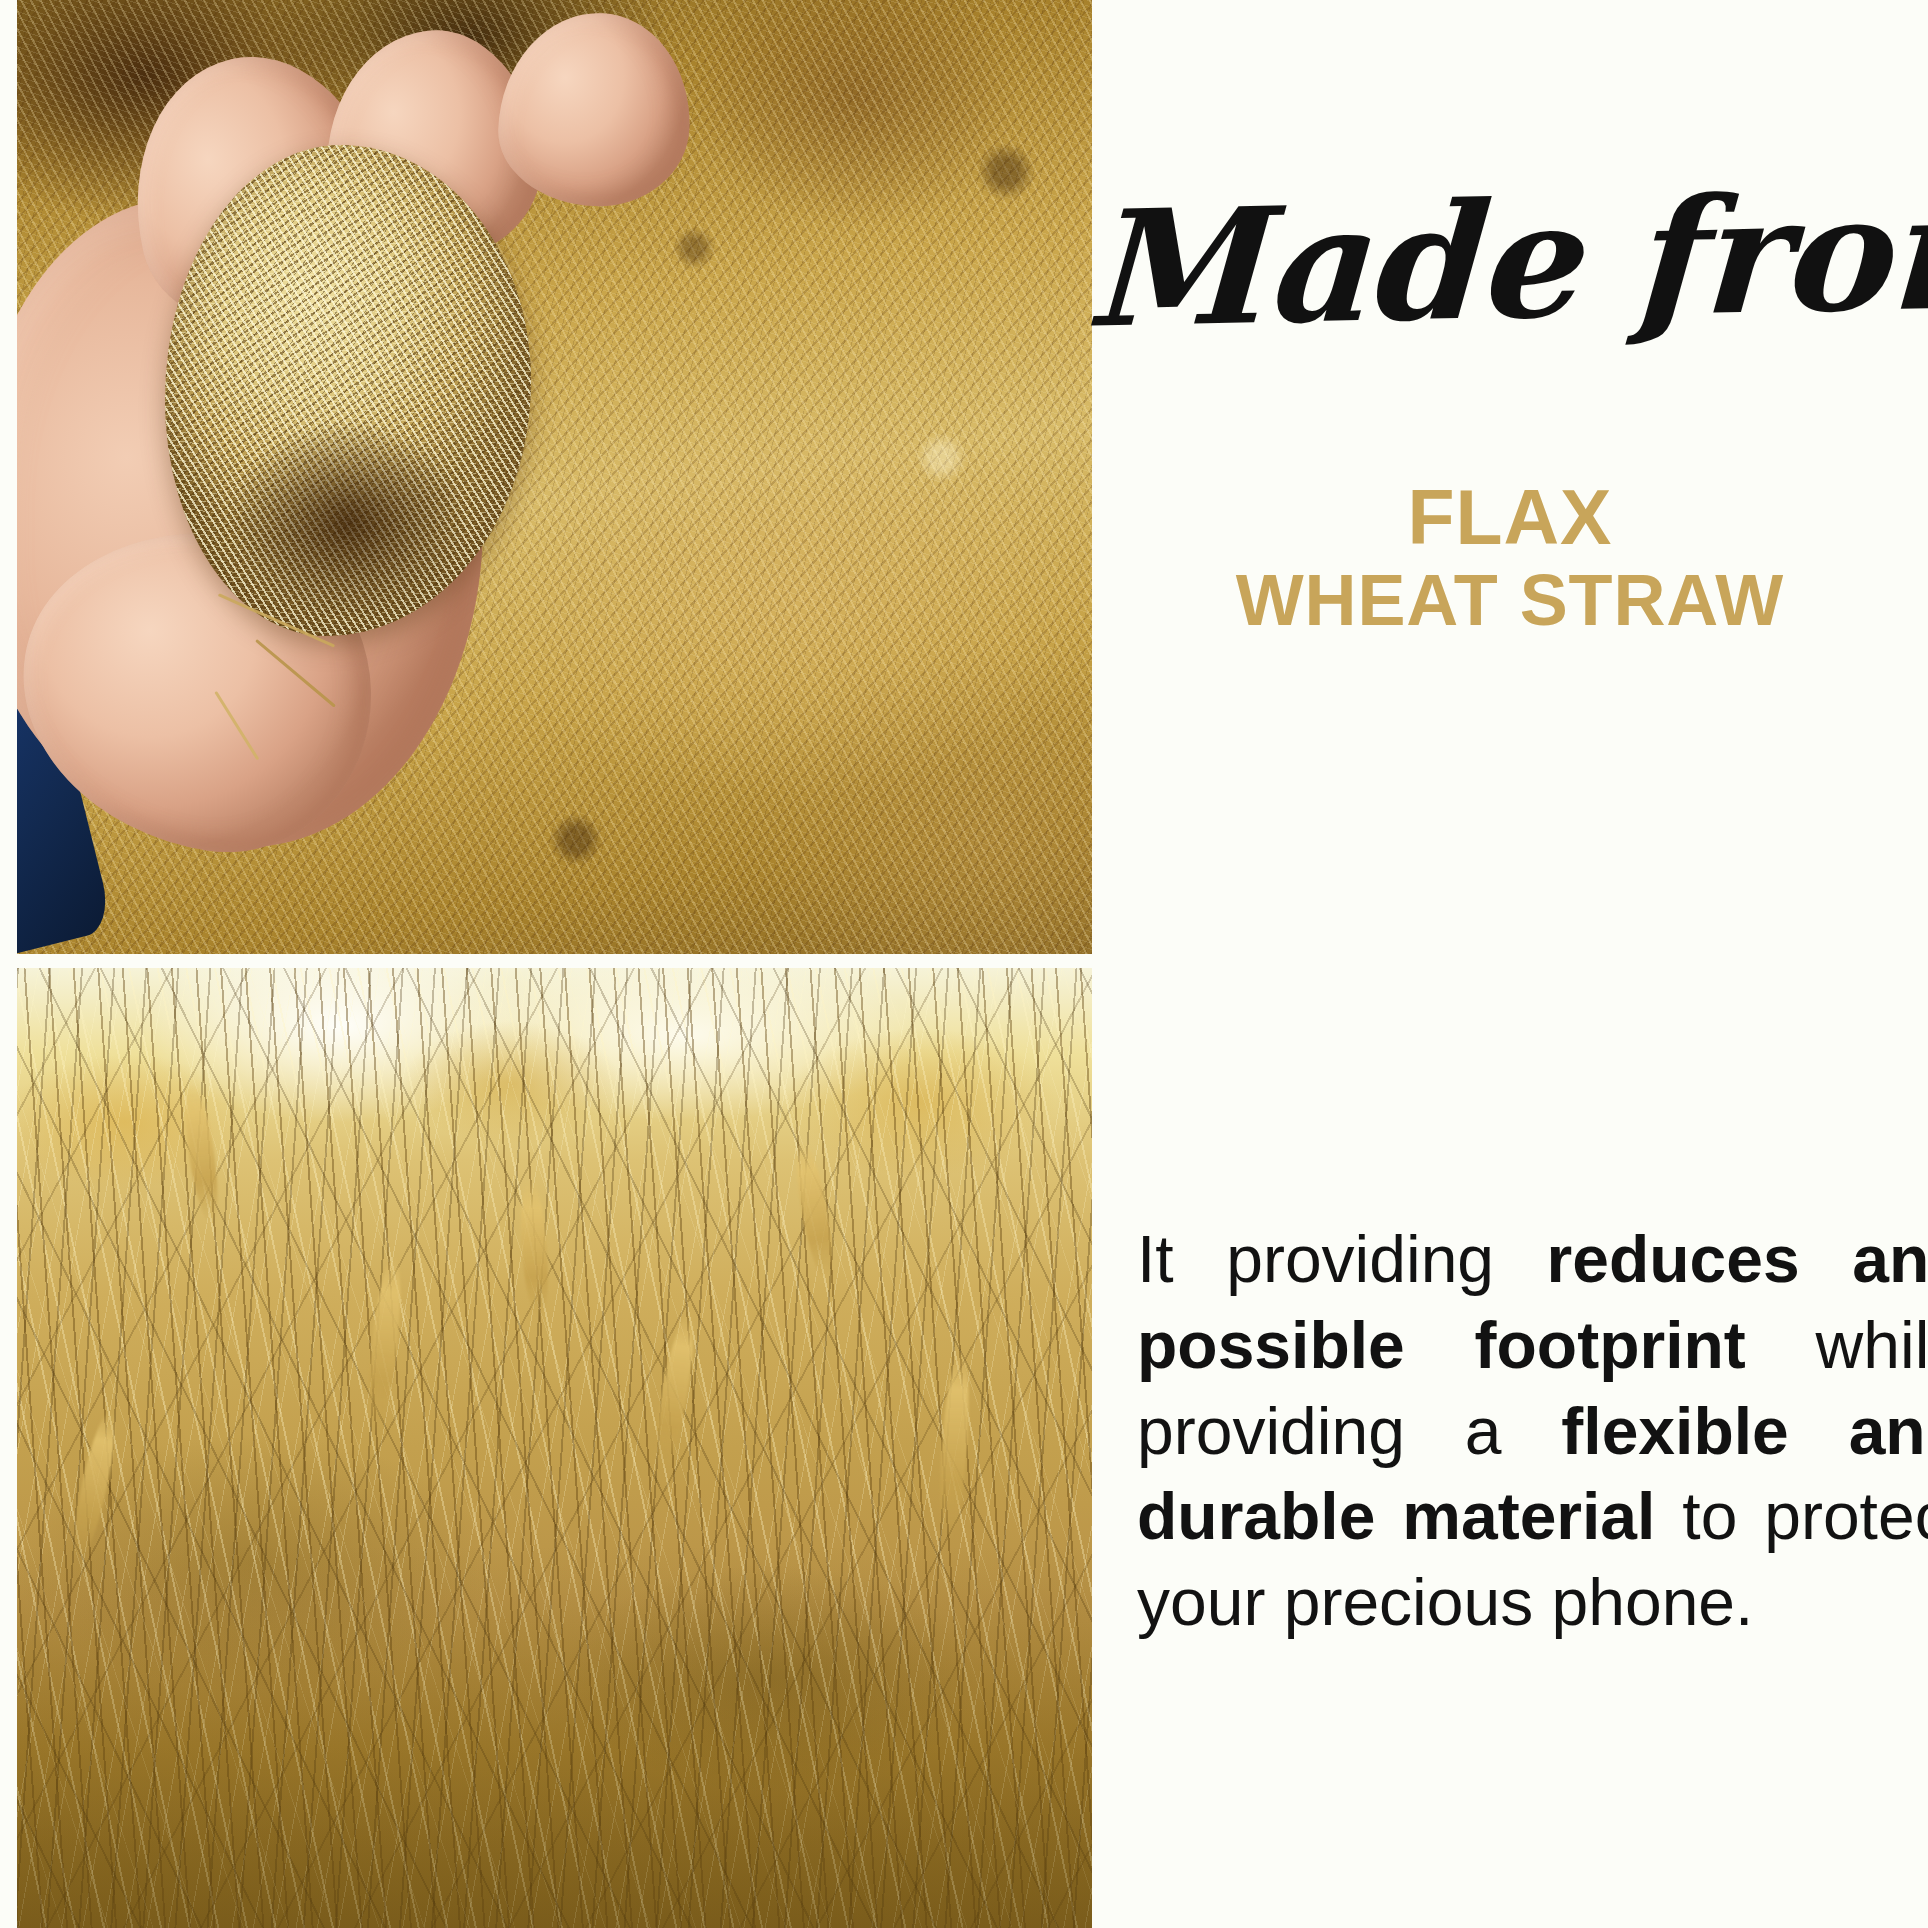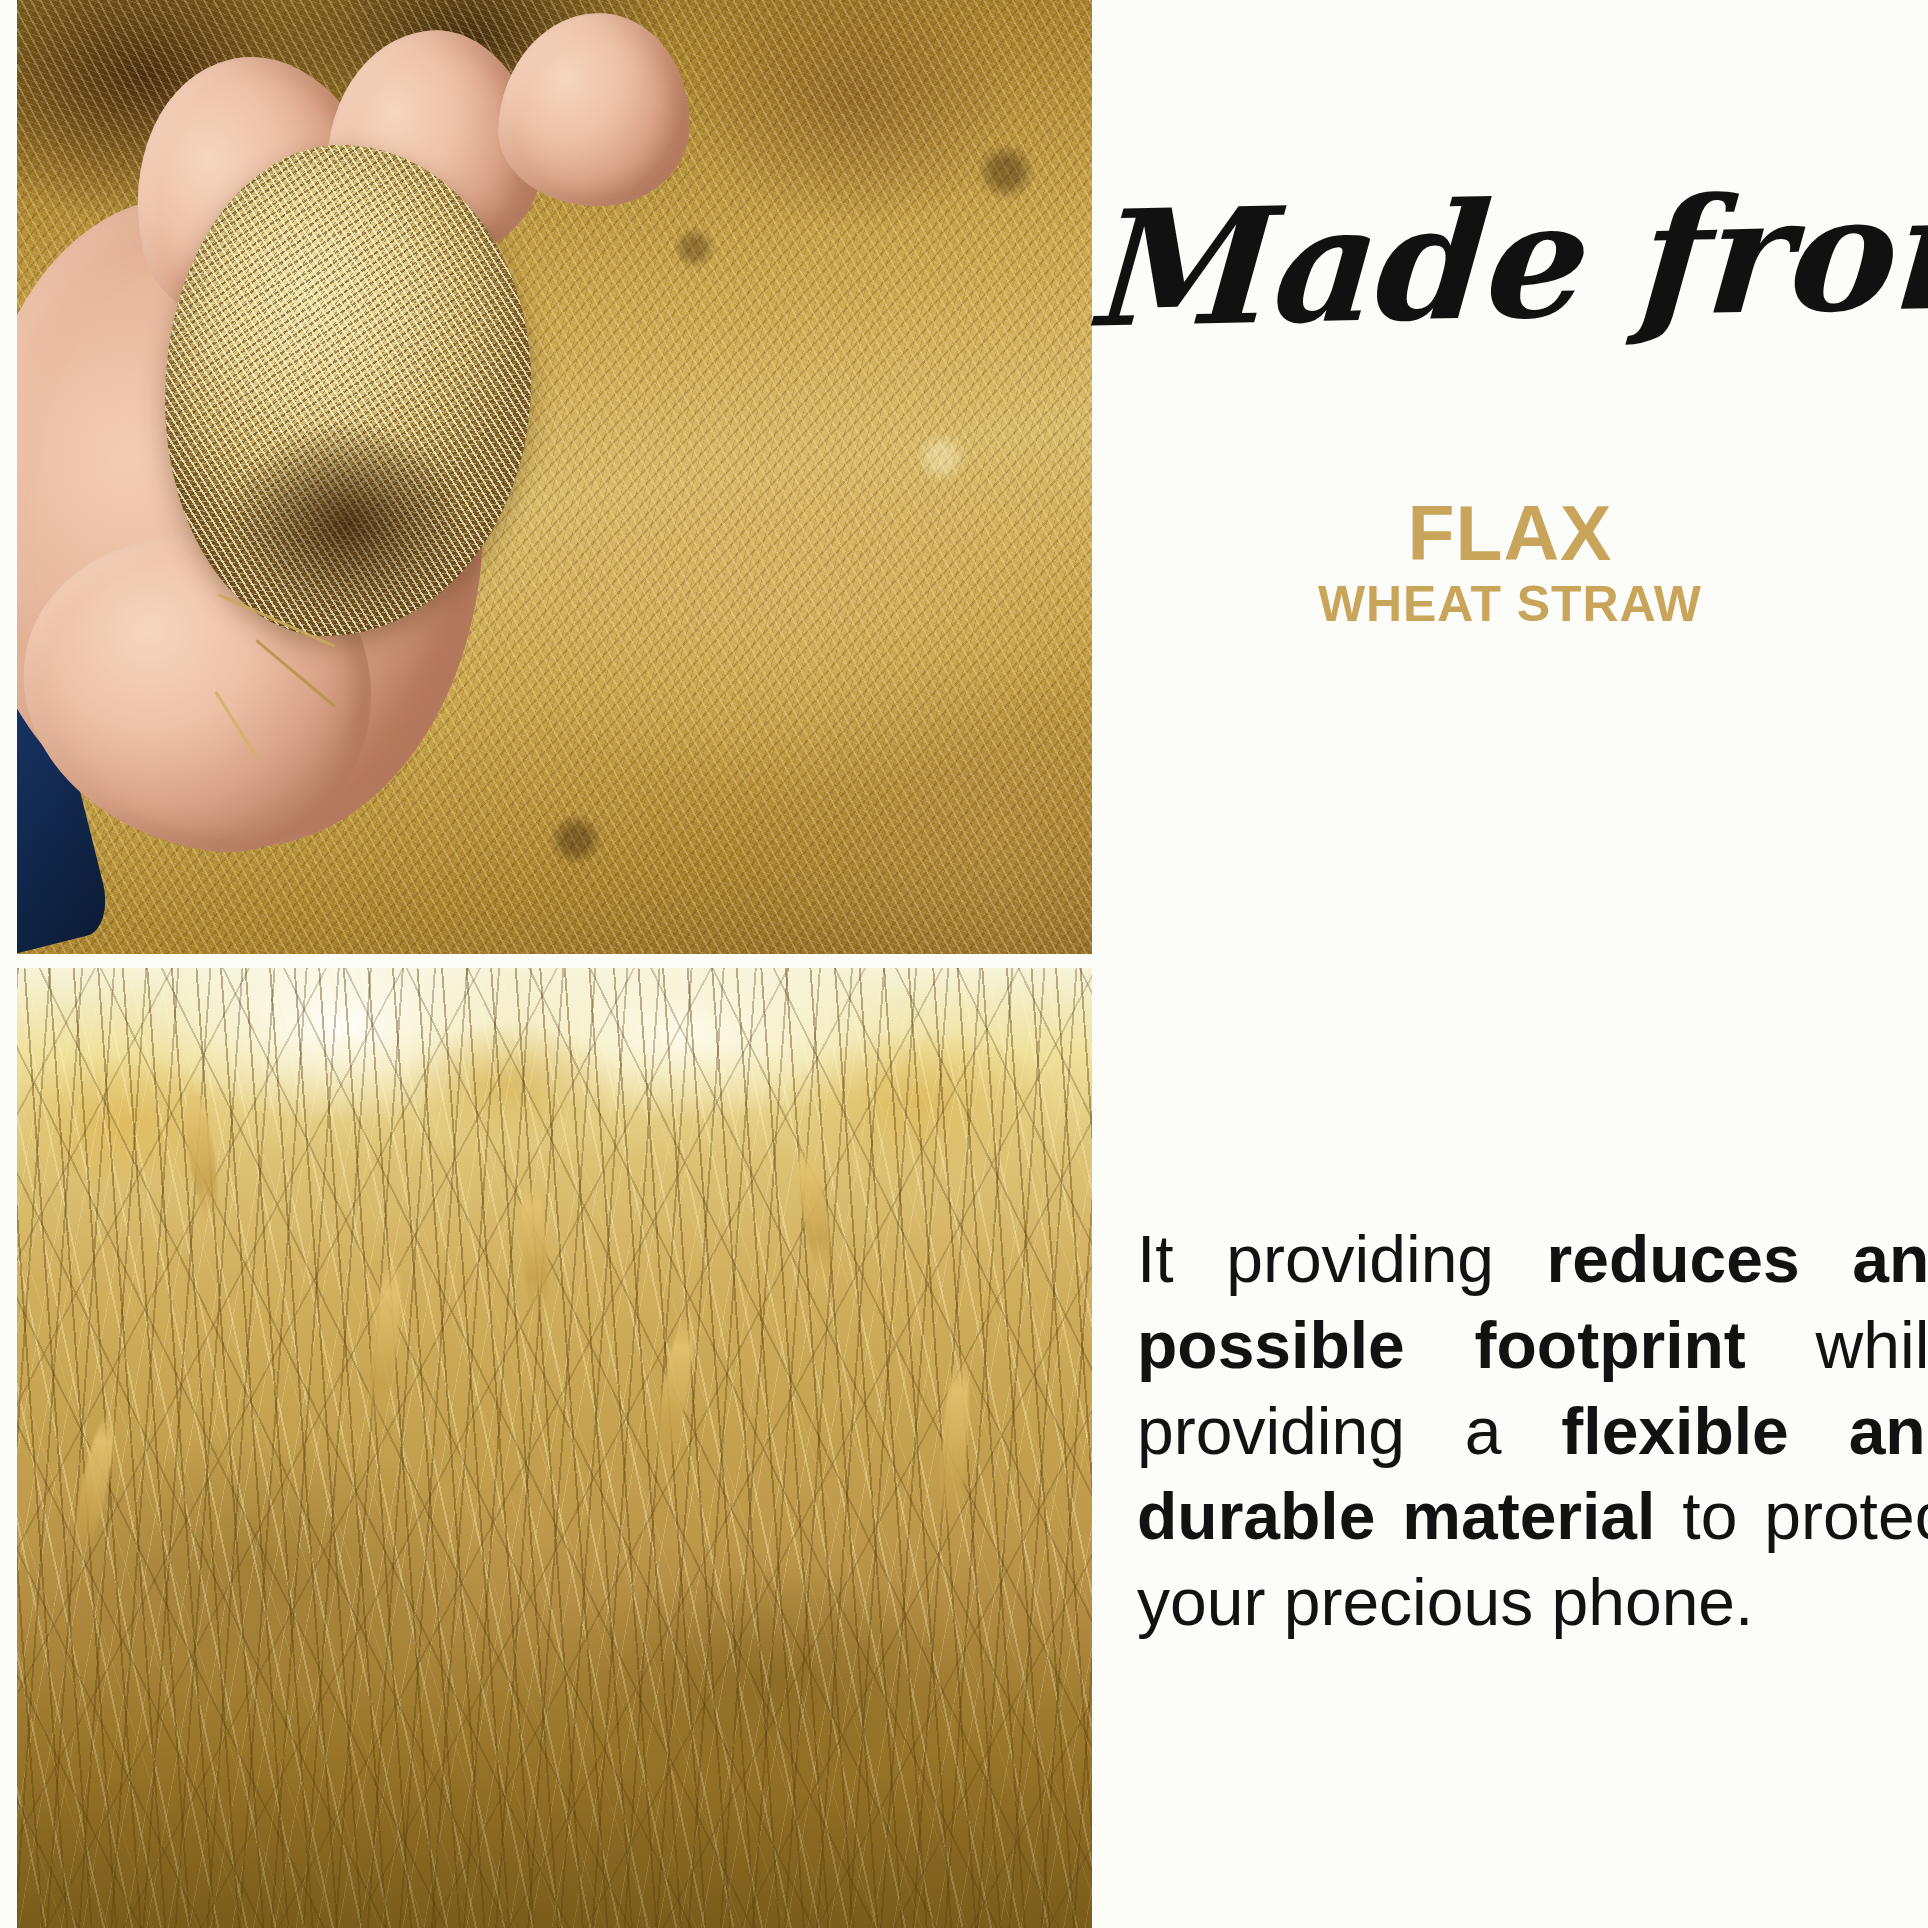--- a/index.html
+++ b/index.html
@@ -179,28 +179,28 @@
     font-style:italic;
     font-weight:700;
     font-size:160px;
     line-height:1.05;
     color:#111111;
     letter-spacing:-1.9px;
     transform:skewX(-6deg) rotate(-1.2deg);
     white-space:nowrap;
   }
   .subtitle-block{
-    position:absolute;left:9.4px;top:490px;width:817px;
+    position:absolute;left:9.4px;top:474px;width:817px;
     text-align:center;
     color:#C8A55A;
     font-weight:800;
     letter-spacing:0.9px;
   }
   .sub-line-1{font-size:77px;line-height:1.12;}
-  .sub-line-2{font-size:50px;line-height:1.12;}
+  .sub-line-2{font-size:72px;line-height:1.12;}
 
   .body-copy{
     position:absolute;left:45px;top:1151px;width:829px;
     font-size:66px;
     line-height:1.30;
     color:#121212;
     text-align:justify;
     font-weight:400;
   }
   .body-copy b{font-weight:800;}

